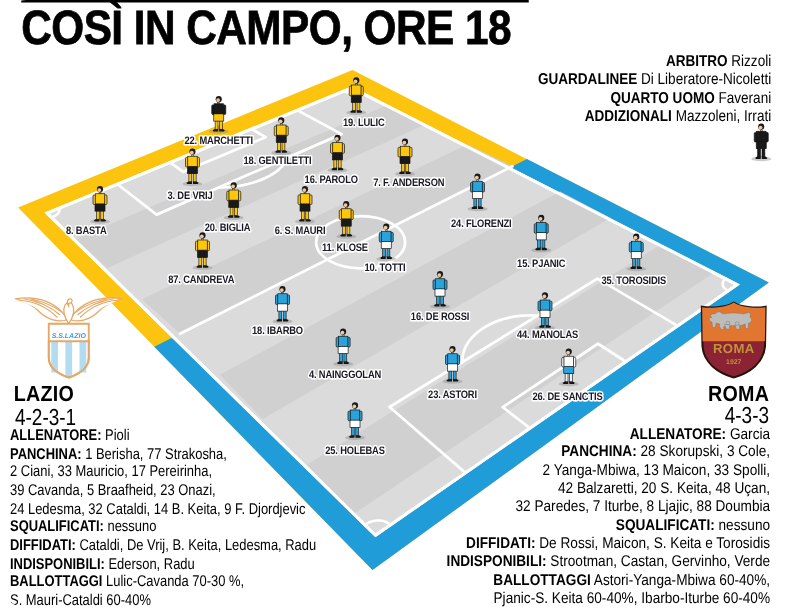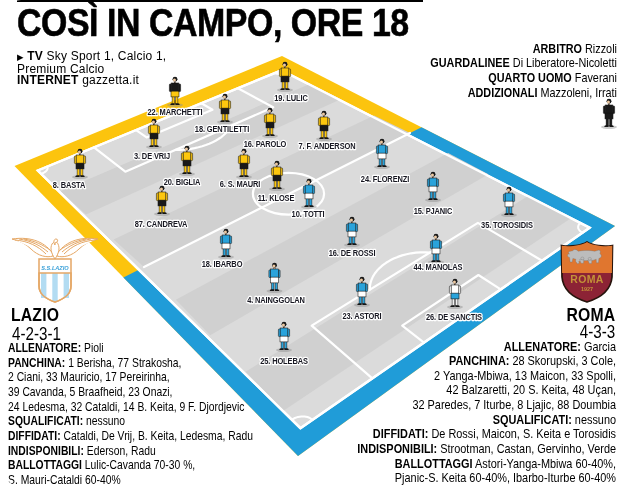--- a/index.html
+++ b/index.html
@@ -22,21 +22,20 @@
 .plab{font:bold 8.7px "Liberation Sans",sans-serif;fill:#181822;text-anchor:middle;
   paint-order:stroke;stroke:#ffffff;stroke-width:2.6px;stroke-linejoin:round;letter-spacing:-0.15px;}
 </style></head>
 <body>
 <div id="page">
 
 <div id="rule"></div>
 
 <div id="title">COSÌ IN CAMPO, ORE 18</div>
 
-<div id="tvblock"><span style="font-size:8.5px;">▶</span> <span class="b">TV</span> Sky Sport 1, Calcio 1,<br>Premium Calcio<br><span class="b">INTERNET</span> gazzetta.it</div>
 
 <div id="officials"><span class="b">ARBITRO</span> Rizzoli<br><span class="b">GUARDALINEE</span> Di Liberatore-Nicoletti<br><span class="b">QUARTO UOMO</span> Faverani<br><span class="b">ADDIZIONALI</span> Mazzoleni, Irrati</div>
 
 <svg id="pitchsvg" width="632" height="486" viewBox="0 0 632 486" style="position:absolute;left:0;top:0;">
 <defs>
 <symbol id="fig" viewBox="0 0 20 33" width="20" height="33" overflow="visible">
   <ellipse cx="10" cy="30.1" rx="8" ry="1.9" fill="#8f8f8f" opacity="0.45"></ellipse>
   <path d="M9.6 27.9 v2.2 h-3.6 q-1.1 -0.1 -0.6 -1.1 l1.8 -1.1 z" fill="#151515"></path>
   <path d="M10.4 27.9 v2.2 h3.6 q1.1 -0.1 0.6 -1.1 l-1.8 -1.1 z" fill="#151515"></path>
   <rect x="7.1" y="21.6" width="2.3" height="6.8" fill="var(--sk)" stroke="#151515" stroke-width="0.5"></rect>

